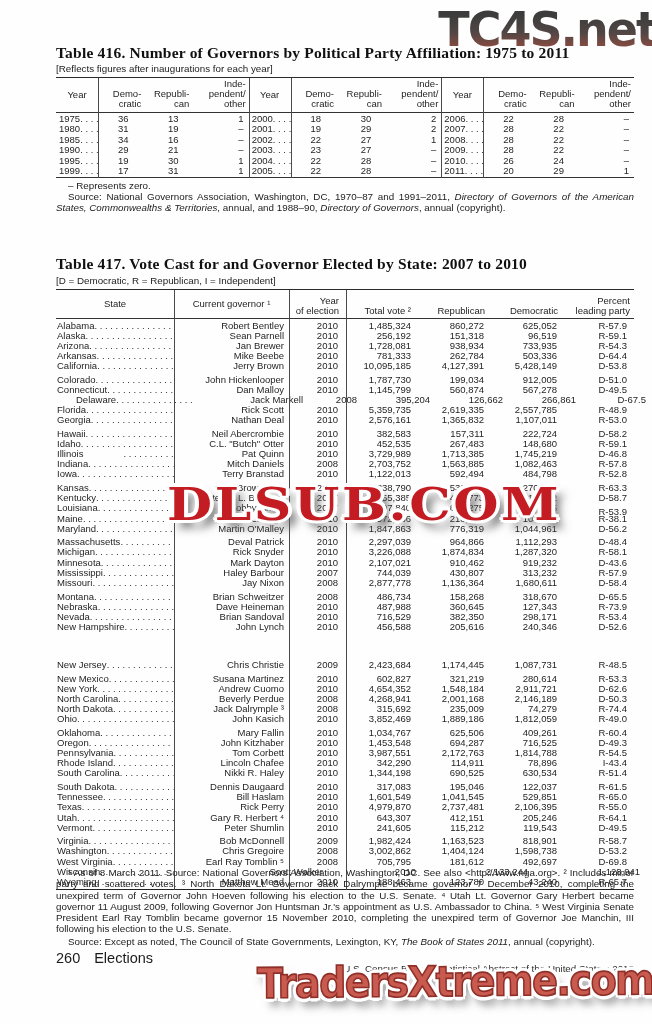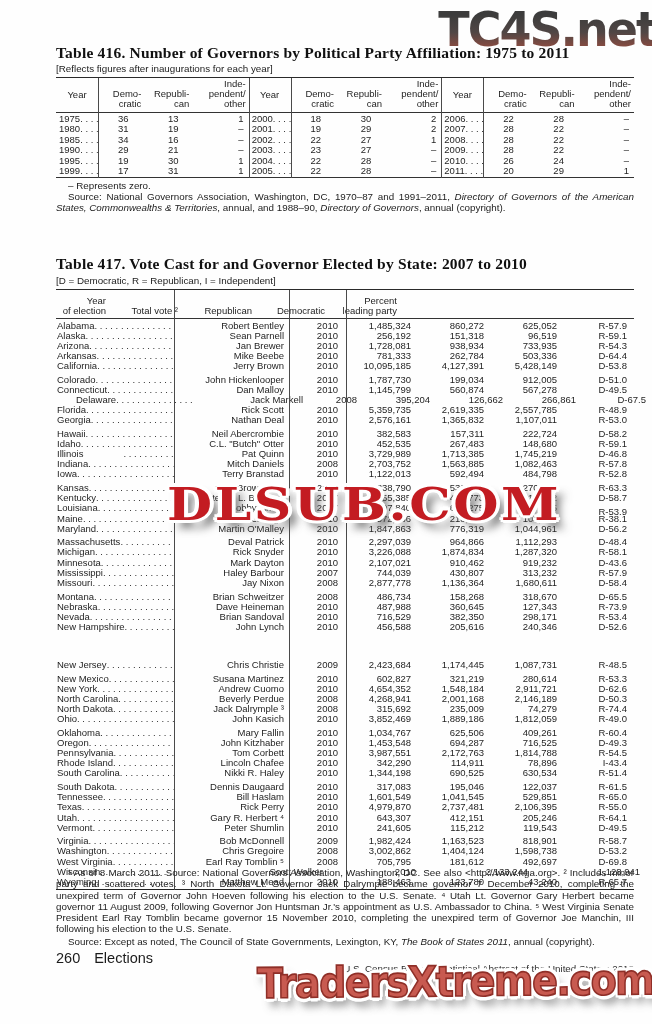--- a/index.html
+++ b/index.html
@@ -293,20 +293,26 @@
     </div>
 
   <div class="fn indent" style="top:180px">– Represents zero.</div>
   <div class="fn indent" style="top:191px"><span>Source: National Governors Association, Washington, DC, 1970–87 and 1991–2011, </span><span class="it">Directory of Governors of the American States, Commonwealths &amp; Territories</span><span>, annual, and 1988–90, </span><span class="it">Directory of Governors</span><span>, annual (copyright).</span></div>
 
   <div class="t-title" style="top:255px">Table 417. Vote Cast for and Governor Elected by State: 2007 to 2010</div>
   <div class="t-sub" style="top:275px">[D = Democratic, R = Republican, I = Independent]</div>
 
   <div class="tbl" id="t417" style="top:289px">
     <div id="t417-head">
+        <div class="c417 k-state" style="width: 118px; flex: 0 0 auto;">
+          <div>State</div>
+        </div>
+        <div class="c417 k-gov" style="width: 115px; flex: 0 0 auto;">
+          <div>Current governor ¹</div>
+        </div>
         <div class="c417 k-yr" style="width: 57px; flex: 0 0 auto;">
           <div>Year</div>
           <div>of election</div>
         </div>
         <div class="c417 k-tot" style="width: 78px; flex: 0 0 auto;">
           <div>Total vote ²</div>
         </div>
         <div class="c417 k-rep" style="width: 72px; flex: 0 0 auto;">
           <div>Republican</div>
         </div>

